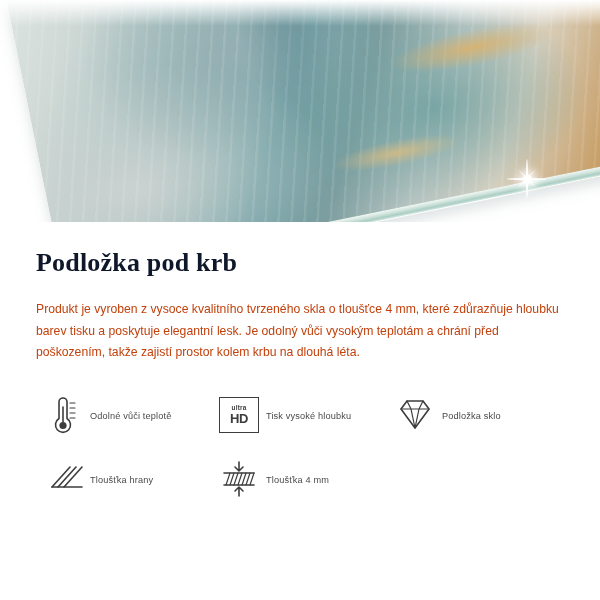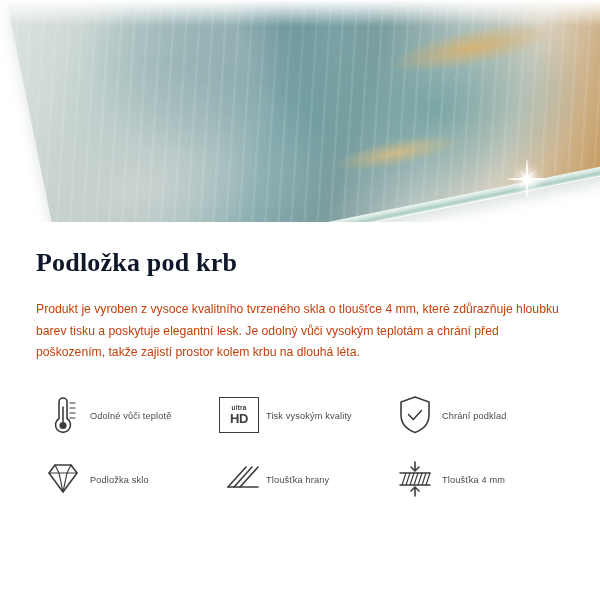--- a/index.html
+++ b/index.html
@@ -256,32 +256,23 @@
         <div class="cap">Odolné vůči teplotě</div>
       </div>
 
       <div class="feature">
         <div class="ico">
           <div class="hd-box">
             <div class="ultra">ultra</div>
             <div class="hd">HD</div>
           </div>
         </div>
-        <div class="cap">Tisk vysokým kvality</div>
-      </div>
-
-      <div class="feature">
-        <div class="ico">
-          <svg width="44" height="46" viewBox="0 0 44 46">
-            <path class="stroke" d="M22 5 L36 10 v13 c0 9 -6 14.5 -14 17.5 C14 37.5 8 32 8 23 V10 Z"></path>
-            <path class="stroke" d="M15.5 22.5 l4.8 5 8.2 -9"></path>
-          </svg>
-        </div>
-        <div class="cap">Chrání podklad</div>
-      </div>
+        <div class="cap">Tisk vysoké hloubku</div>
+      </div>
+
 
       <div class="feature">
         <div class="ico">
           <svg width="48" height="42" viewBox="0 0 48 42">
             <path class="stroke" d="M10 15 L16 7 h16 l6 8 -14 19 Z"></path>
             <path class="thin" d="M10 15 h28 M16 7 l4 8 M32 7 l-4 8 M20 15 l4 19 M28 15 l-4 19"></path>
           </svg>
         </div>
         <div class="cap">Podložka sklo</div>
       </div>

